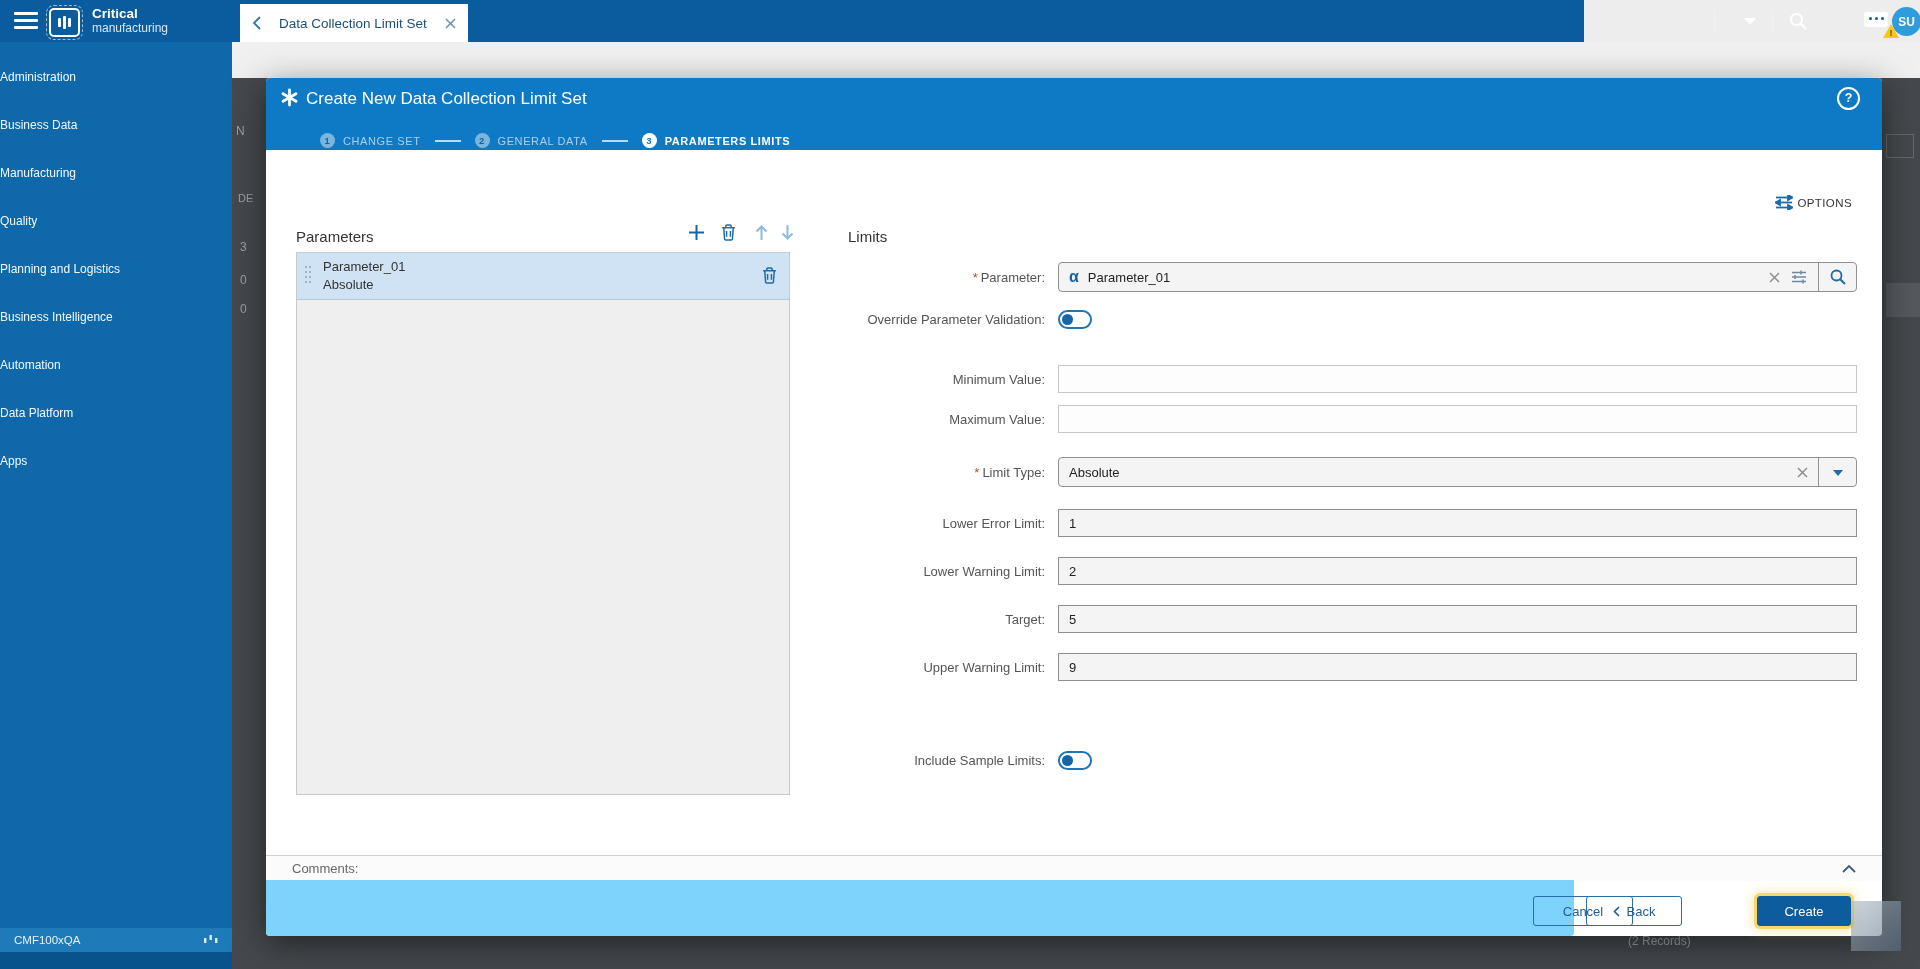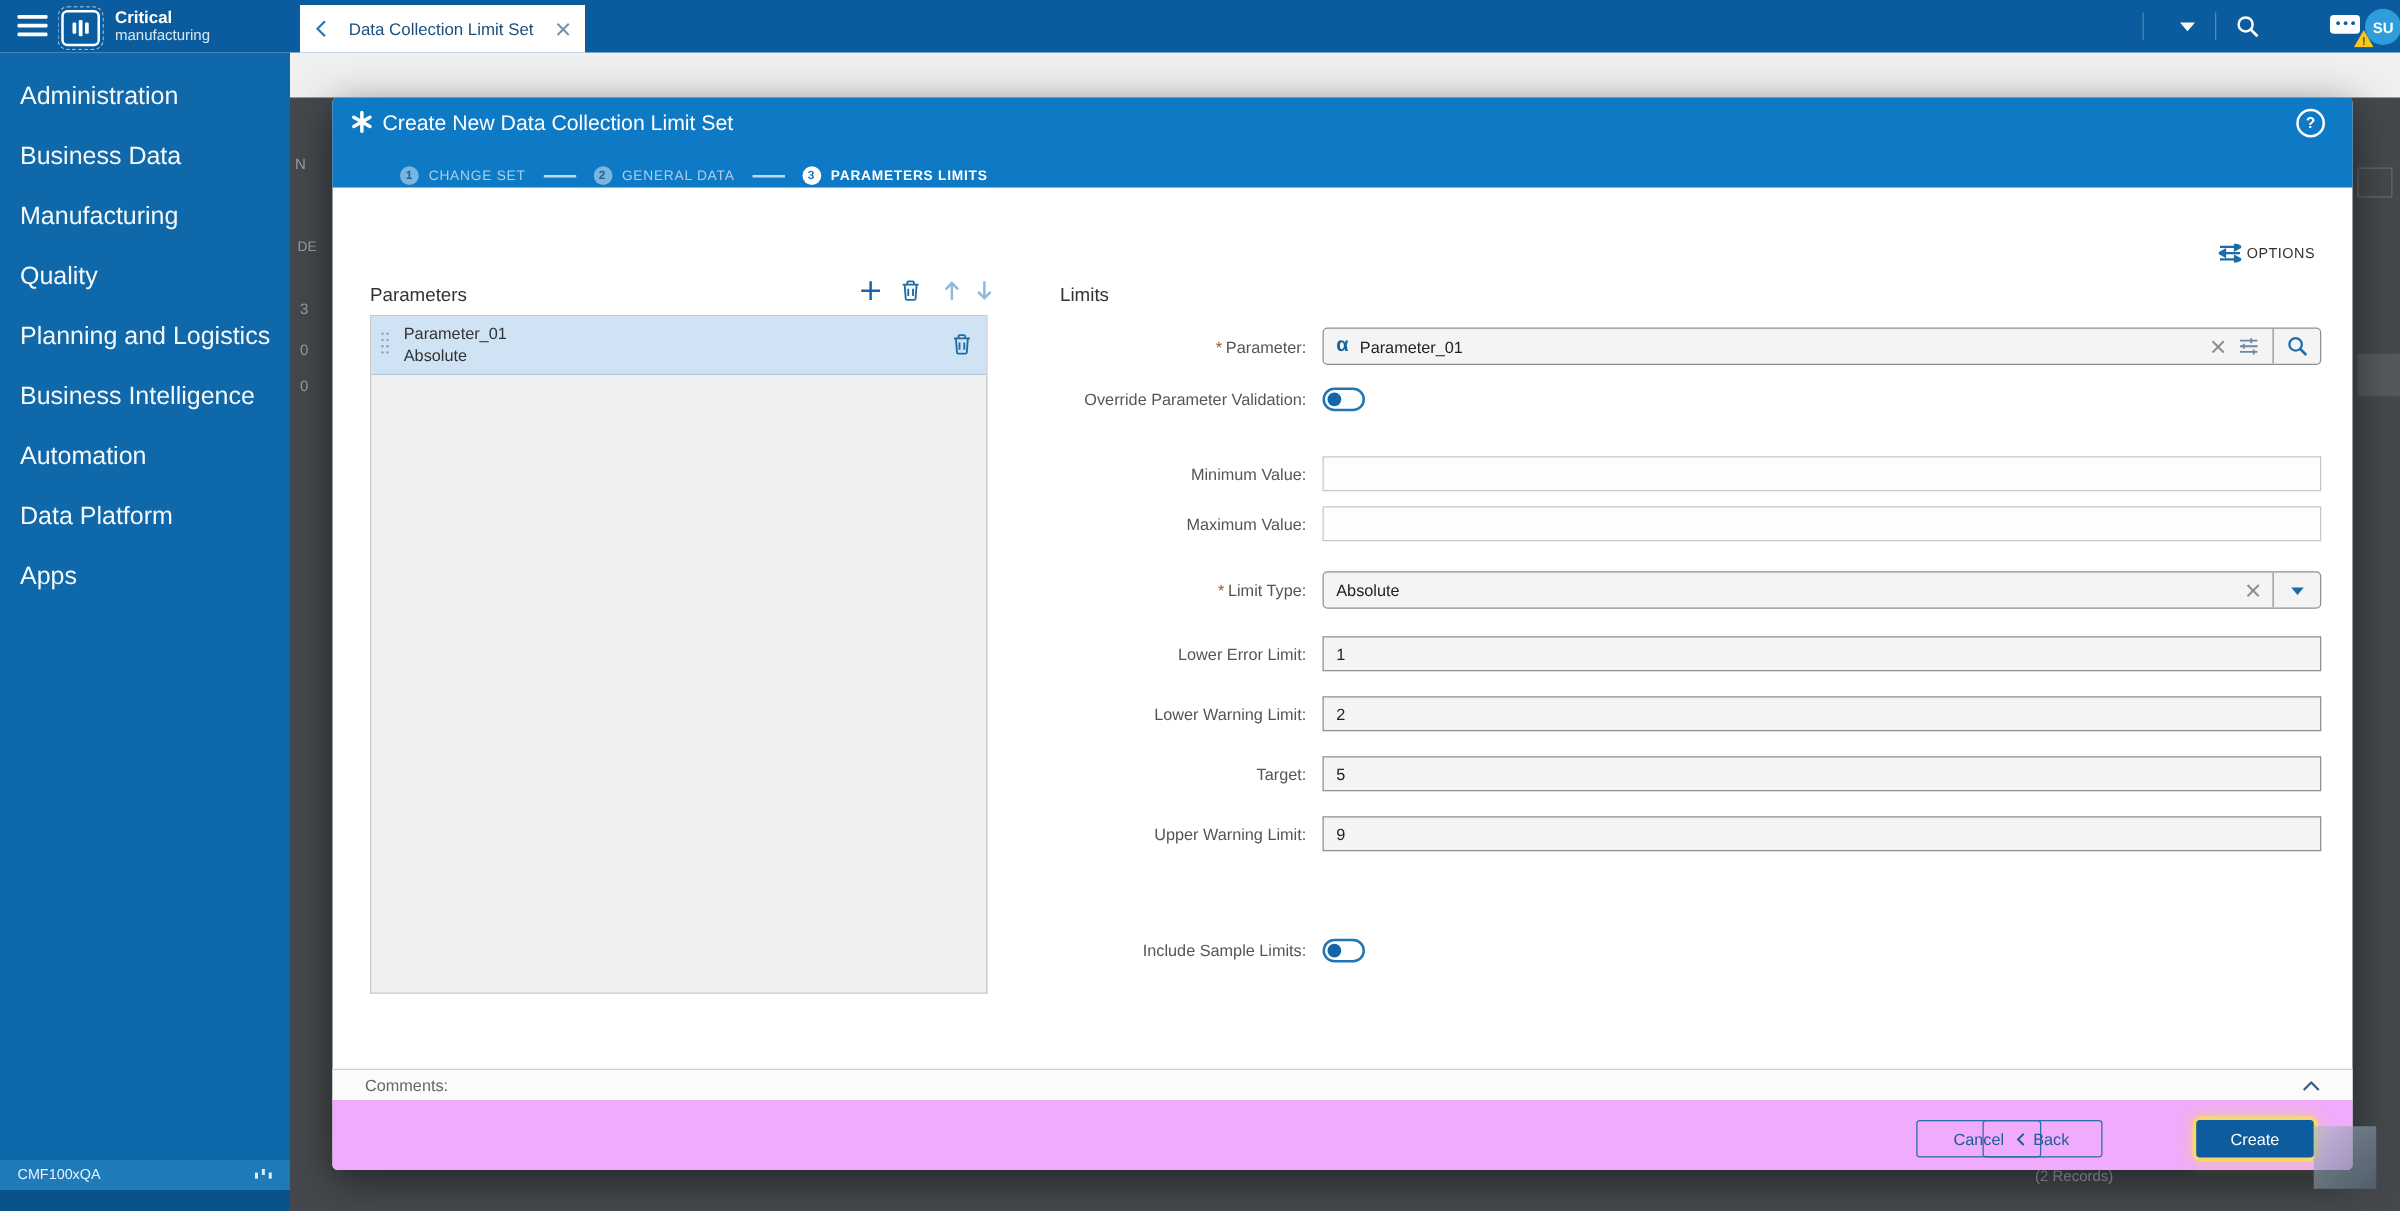--- a/index.html
+++ b/index.html
@@ -1,21 +1,21 @@
 <!DOCTYPE html>
 <html><head>
 <meta charset="utf-8">
 <style>
   html,body{margin:0;padding:0}
   body{width:1920px;height:969px;position:relative;overflow:hidden;
        font-family:"Liberation Sans",sans-serif;background:#ededed}
   svg{display:block}
 
   
-  .topbar{position:absolute;left:0;top:0;width:1920px;height:42px;background:#0a5c9e;z-index:30}
+  .topbar{position:absolute;left:0;top:0;width:1584px;height:42px;background:#0a5c9e;z-index:30}
   .hamburger{position:absolute;left:14px;top:12px;width:24px;height:18px;cursor:pointer}
   .hamburger b{display:block;height:3px;background:#fff;border-radius:1px;margin-bottom:4px}
   .logo-box{position:absolute;left:49px;top:8px;width:27px;height:25px;border:2px solid #fff;border-radius:5px;
             outline:1px dashed rgba(255,255,255,.6);outline-offset:2px;
             display:flex;align-items:center;justify-content:center;gap:2px}
   .logo-box i{display:block;width:3px;background:#fff;border-radius:1px}
   .logo-box i:nth-child(1){height:9px}.logo-box i:nth-child(2){height:13px}.logo-box i:nth-child(3){height:9px}
   .brand{position:absolute;left:92px;top:6px;color:#fff;line-height:1.15}
   .brand .l1{font-weight:bold;font-size:13.5px}
   .brand .l2{font-size:12px;color:rgba(255,255,255,.85)}
@@ -33,21 +33,21 @@
   .chat:after{content:"";position:absolute;left:3px;bottom:-4px;width:0;height:0;
               border:4px solid transparent;border-top:5px solid #fff;border-left-width:2px}
   .avatar{position:absolute;left:1892px;top:7px;width:29px;height:29px;border-radius:50%;background:#2f9ddb;
           color:#fff;font-size:12px;font-weight:bold;display:flex;align-items:center;justify-content:center;cursor:pointer}
   .warn-badge{position:absolute;left:1883px;top:24px;width:16px;height:14px;background:#f7c71f;
               clip-path:polygon(50% 0,100% 100%,0 100%);display:flex;align-items:flex-end;justify-content:center;
               font-size:9px;font-weight:bold;color:#6b4e00;z-index:31}
 
   
   .sidebar{position:absolute;left:0;top:42px;width:232px;height:886px;background:#0e68a9;padding-top:11px;box-sizing:border-box;z-index:5}
-  .side-item{height:48px;display:flex;align-items:center;padding-left:16px;color:rgba(255,255,255,.96);font-size:20px;cursor:pointer}
+  .side-item{height:48px;display:flex;align-items:center;padding-left:0;color:rgba(255,255,255,.96);font-size:12px;cursor:pointer}
   .side-footer{position:absolute;left:0;top:928px;width:232px;height:24px;background:#1e7ab8;color:rgba(255,255,255,.9);
                font-size:11.5px;display:flex;align-items:center;padding:0 14px;box-sizing:border-box;z-index:6}
   .side-footer .env{flex:1}
   .side-bottom{position:absolute;left:0;top:952px;width:232px;height:17px;background:#09538c;z-index:6}
 
   
   .toolbar{position:absolute;left:232px;top:42px;width:1688px;height:36px;background:#f0f0f0;z-index:1}
   .tb-ic{position:absolute;top:49px;cursor:pointer}
 
   
@@ -101,21 +101,21 @@
   .ic-btn{cursor:pointer;margin-right:10px}
   .seg{width:37px;height:100%;border-left:1px solid #909090;display:flex;align-items:center;justify-content:center;cursor:pointer}
   .sel-caret{width:0;height:0;border:5px solid transparent;border-top:6px solid #1b6ca8;margin-top:6px}
   .toggle{margin-left:13px;width:30px;height:15px;border:2px solid #1f75b5;border-radius:10px;position:relative;background:#fff;cursor:pointer}
   .toggle i{position:absolute;left:2px;top:2px;width:11px;height:11px;border-radius:50%;background:#1565a8}
 
   .comments{position:absolute;left:0;top:777px;width:1616px;height:25px;border-top:1px solid #cfcfcf;background:#fbfbfb;
             display:flex;align-items:center}
   .c-label{margin-left:26px;font-size:13px;color:#666}
   .c-chevron{margin-left:auto;margin-right:26px;cursor:pointer}
-  .mfooter{position:absolute;left:0;top:802px;width:1616px;height:56px;background:#f0abfc;border-radius:0 0 4px 4px}
+  .mfooter{position:absolute;left:0;top:802px;width:1308px;height:56px;background:#7dd3fc;border-radius:0 0 4px 4px}
   .btn{position:absolute;top:16px;height:30px;border-radius:3px;font-size:13px;display:flex;align-items:center;
        justify-content:center;box-sizing:border-box;cursor:pointer;gap:7px}
   .btn-outline{border:1px solid #2a6da7;color:#1f5c94;background:transparent}
   .btn-cancel{left:1267px;width:100px}
   .btn-back{left:1320px;width:96px}
   .btn-create{left:1491px;width:94px;background:#0d5c9e;color:#fff;border:1px solid #0d5c9e;
               box-shadow:0 0 0 3px #f5d76e,0 0 12px 4px rgba(245,215,110,.6)}
   .artifact{position:absolute;left:1585px;top:823px;width:50px;height:50px;z-index:12;
             background:linear-gradient(135deg,rgba(173,188,202,.62),rgba(88,108,128,.62))}
 </style>

